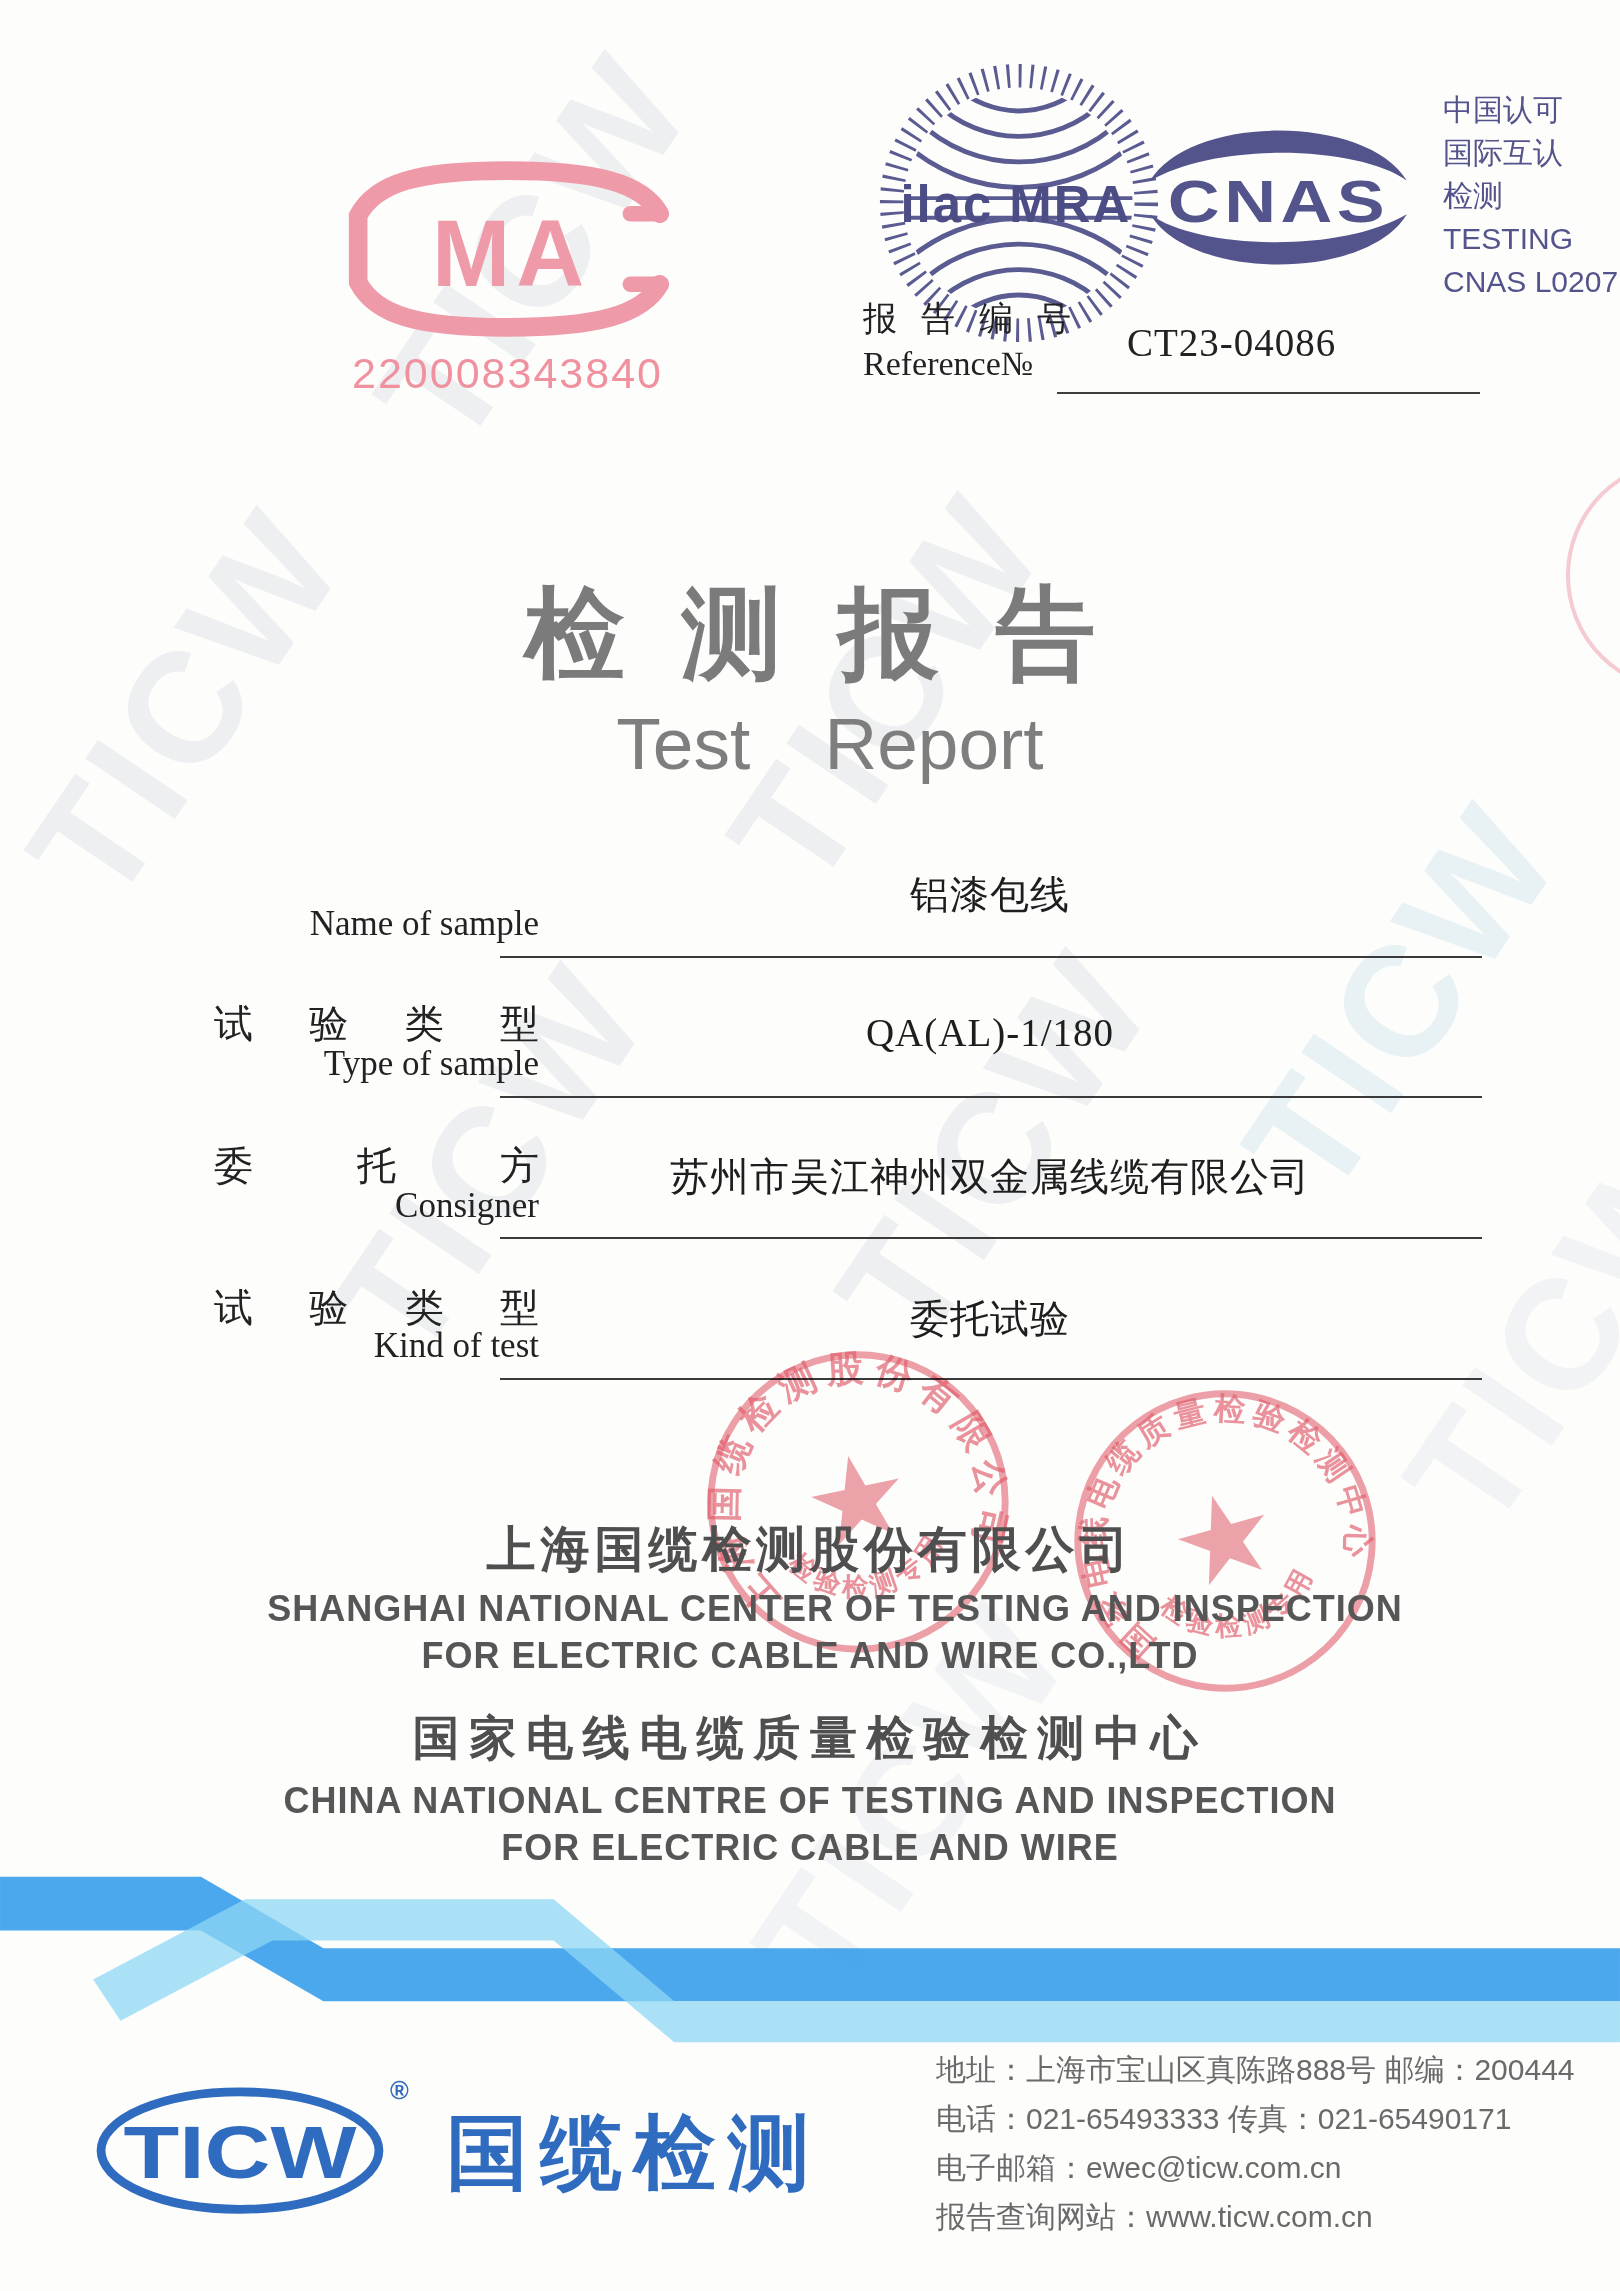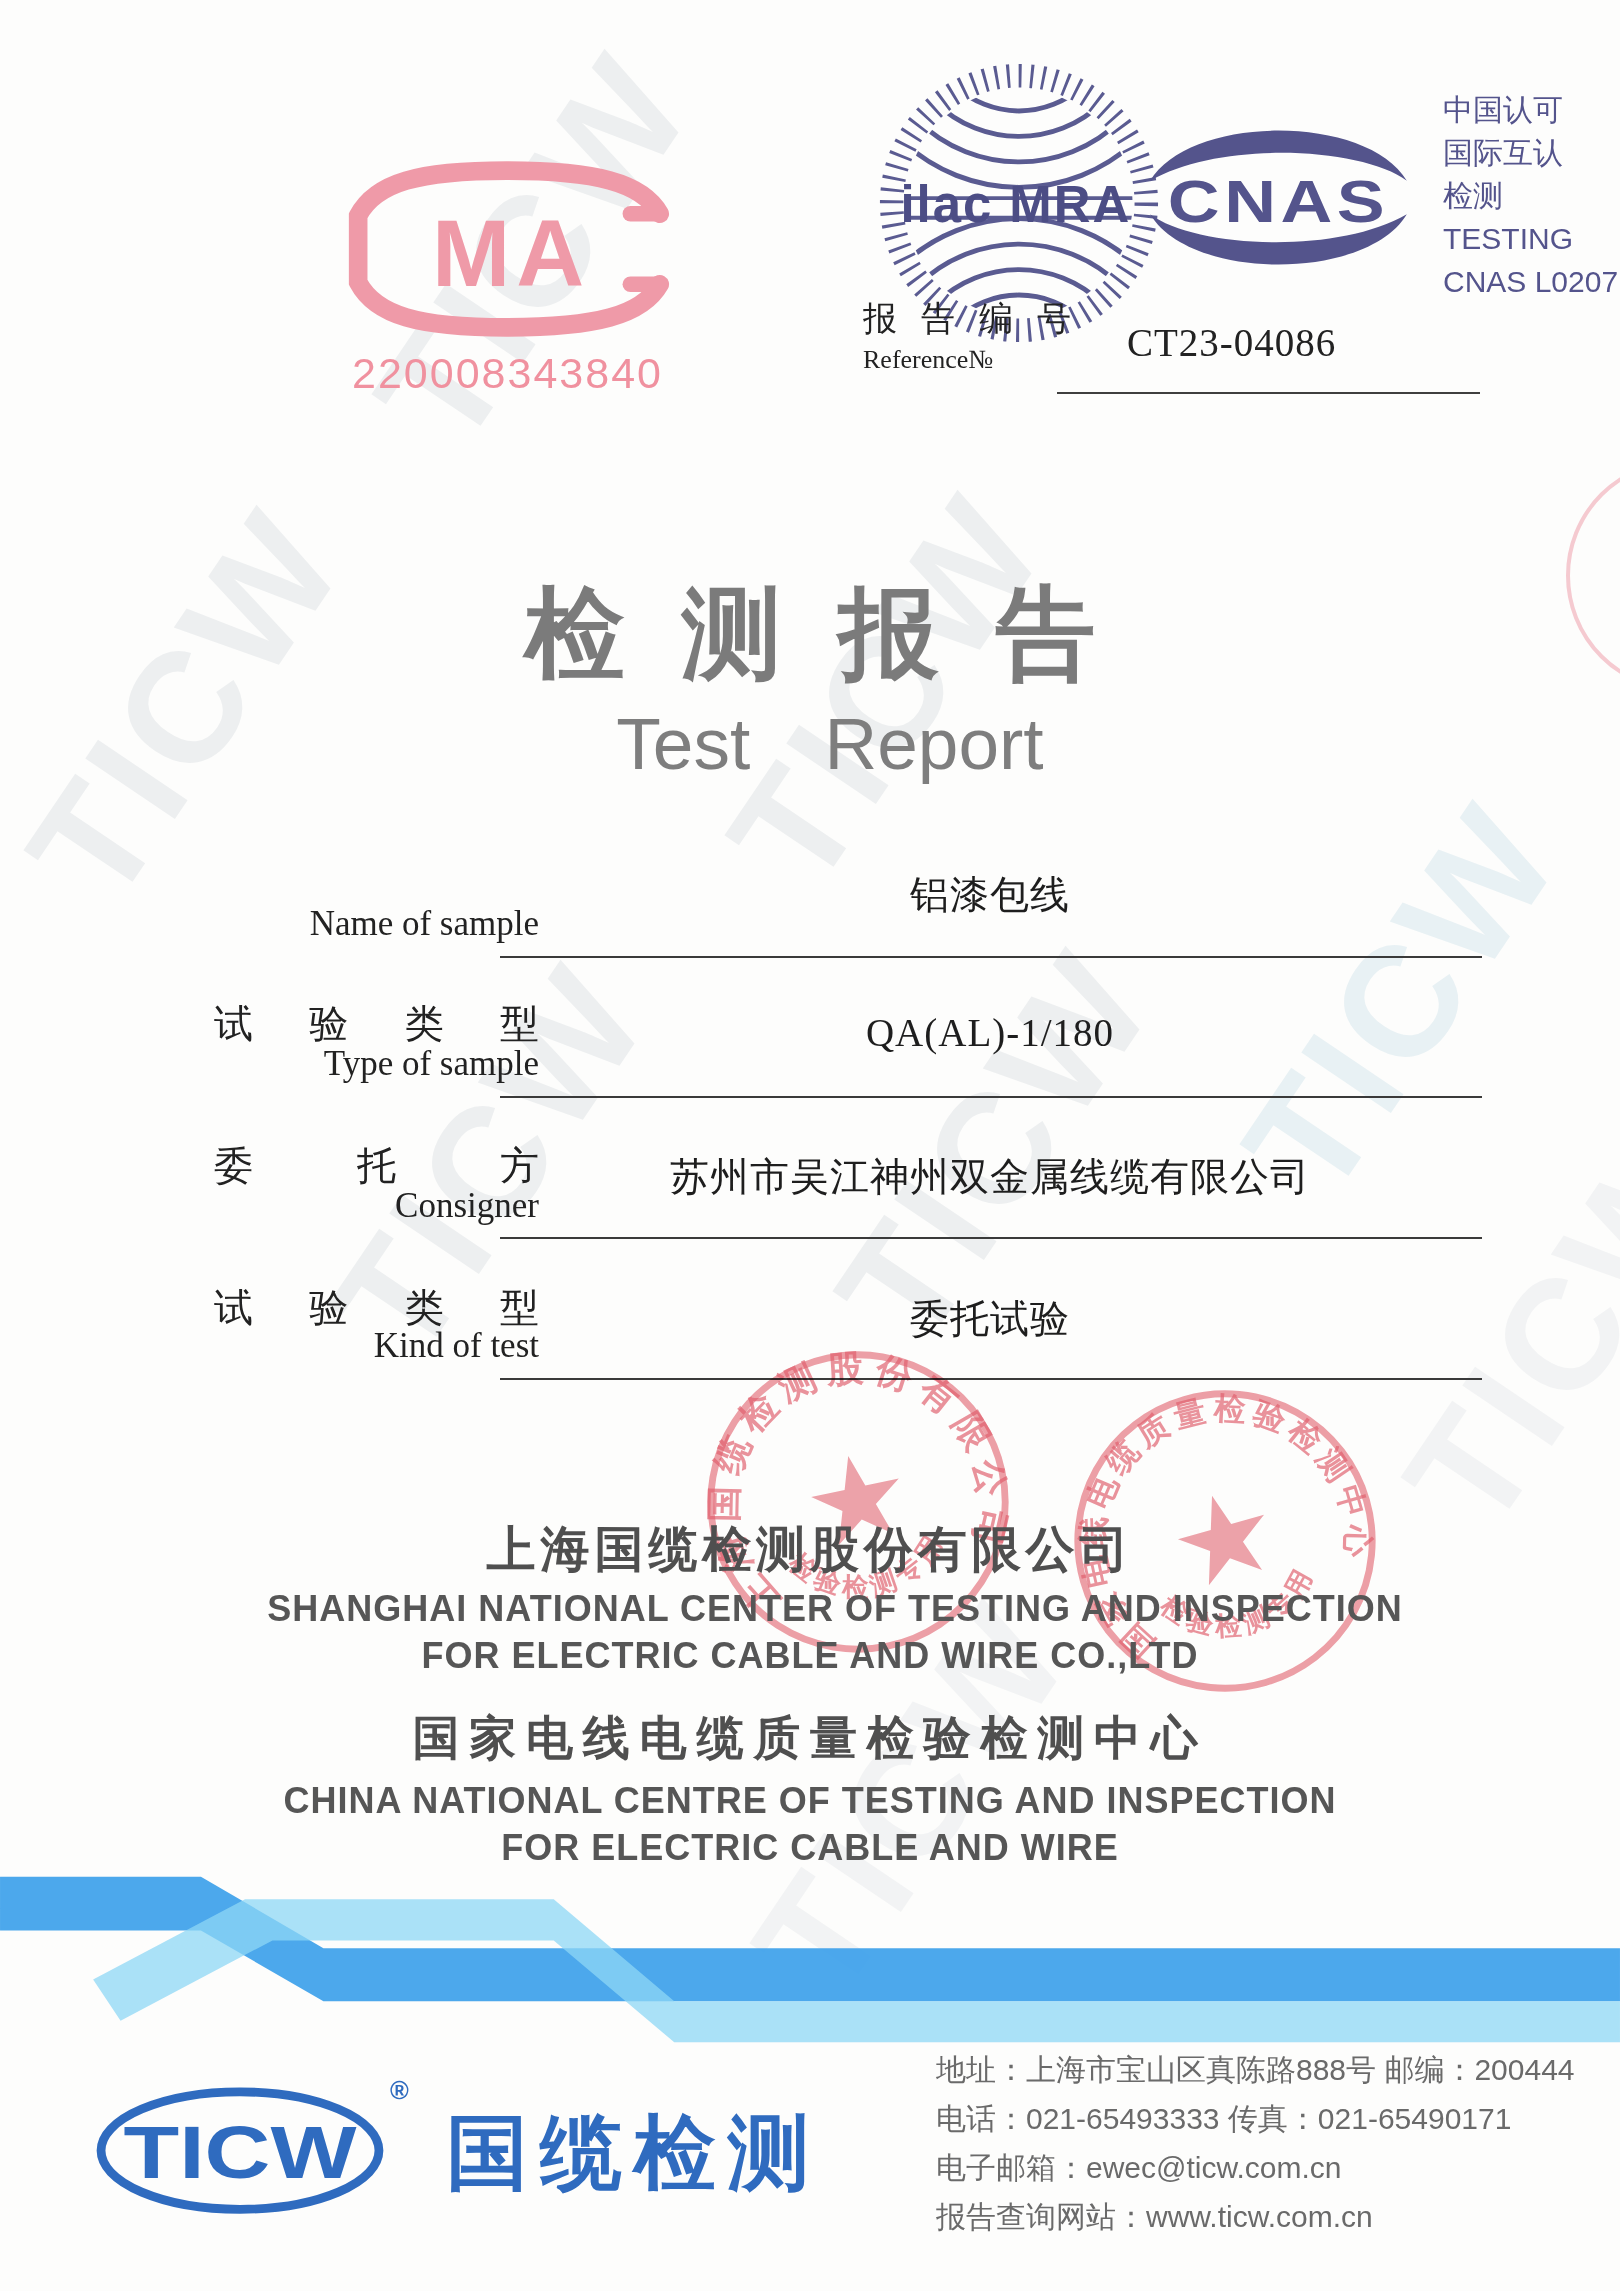--- a/index.html
+++ b/index.html
@@ -9,21 +9,21 @@
   
   .wm{position:absolute;font-weight:700;font-size:157px;letter-spacing:5.9px;
       color:rgba(148,158,172,0.15);transform:translate(-50%,-50%) rotate(-56deg);white-space:nowrap;}
   .wm.cyan{color:rgba(150,195,215,0.20);}
   .wm.faint{color:rgba(150,160,175,0.10);}
   
   .cma-num{font-size:43px;letter-spacing:2px;color:#f0919f;text-align:center;font-weight:500;}
   .accred{font-size:30px;line-height:43px;color:#54548c;font-weight:500;margin-left:20px;}
   .ref-cn{font-family:"Liberation Serif",serif;font-size:34px;color:#222;width:208px;
           text-align:justify;text-align-last:justify;}
-  .ref-en{font-family:"Liberation Serif",serif;font-size:26px;color:#222;}
+  .ref-en{font-family:"Liberation Serif",serif;font-size:34px;color:#222;}
   .ref-val{font-family:"Liberation Serif",serif;font-size:39px;color:#222;letter-spacing:1px;}
   .rule{background:#3f3f3f;height:2px;}
   
   .title-cn{left:0;width:1620px;text-align:center;font-size:100px;font-weight:600;color:#7b7b7b;
             letter-spacing:57px;padding-left:57px;box-sizing:border-box;white-space:nowrap;}
   .title-en{left:0;width:1620px;text-align:center;font-size:73px;font-weight:400;color:#7e7e7e;
             word-spacing:54px;}
   
   .f-cn{left:214px;width:325px;font-family:"Liberation Serif",serif;font-size:39px;color:#222;
         text-align:justify;text-align-last:justify;}

